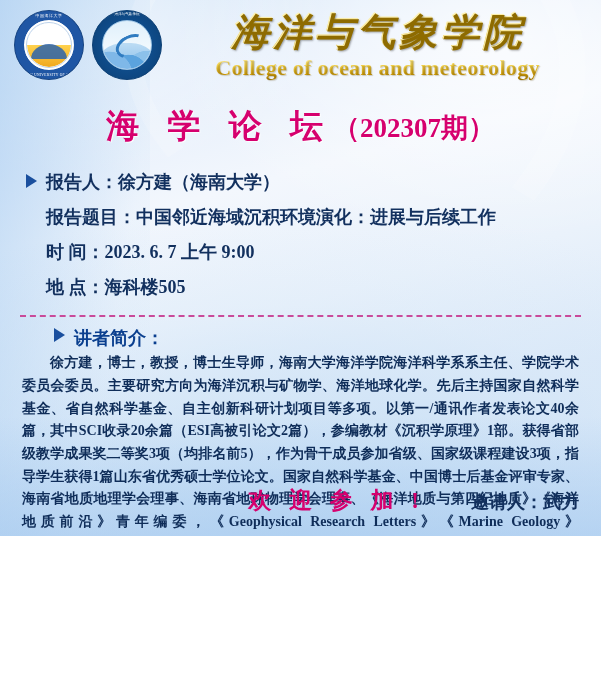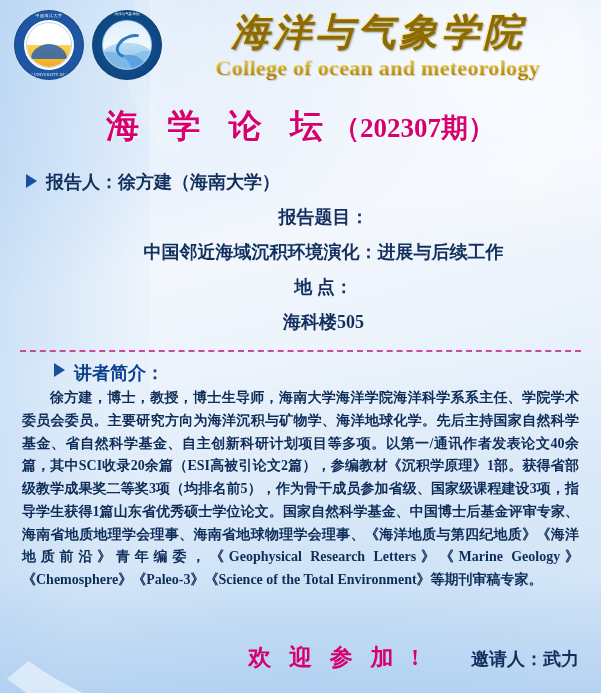--- a/index.html
+++ b/index.html
@@ -8,21 +8,21 @@
   }
   body {
     width: 601px;
     height: 693px;
     overflow: hidden;
     font-family: "Liberation Serif", serif;
   }
   #poster {
     position: relative;
     width: 601px;
-    height: 693px;
+    height: 536px;
     box-sizing: border-box;
     background:
       radial-gradient(ellipse 520px 320px at 82% 8%, rgba(255,255,255,0.75) 0%, rgba(255,255,255,0.0) 62%),
       radial-gradient(ellipse 420px 260px at 12% 4%, rgba(255,255,255,0.55) 0%, rgba(255,255,255,0.0) 60%),
       radial-gradient(ellipse 700px 420px at 50% 100%, rgba(197,222,245,0.95) 0%, rgba(214,231,248,0.3) 55%, rgba(255,255,255,0) 80%),
       linear-gradient(165deg, #cfe3f7 0%, #e4eefb 18%, #f3f7fd 36%, #eaf2fb 55%, #dbe9f8 74%, #cfe2f6 100%);
     overflow: hidden;
   }
   
   .swirl {
@@ -221,21 +221,21 @@
   .bullet {
     width: 0; height: 0;
     border-left: 11px solid #1a4f9e;
     border-top: 7px solid transparent;
     border-bottom: 7px solid transparent;
     margin-right: 9px;
     position: relative;
     top: -2px;
     flex: 0 0 auto;
   }
-  .indent { padding-left: 20px; flex-direction: column; }
+  .indent { padding-left: 20px; }
   .info-row .label { white-space: nowrap; }
 
   .divider {
     margin: 10px 20px 0 20px;
     border-top: 2px dashed #c94a9a;
     height: 0;
   }
 
   
   .bio-head {
@@ -330,20 +330,24 @@
       <div class="info-row">
         <span class="bullet"></span>
         <span class="label">报告人：</span>
         <span>徐方建（海南大学）</span>
       </div>
       <div class="info-row indent">
         <span class="label">报告题目：</span>
         <span>中国邻近海域沉积环境演化：进展与后续工作</span>
       </div>
       <div class="info-row indent">
+        <span class="label">时 间：</span>
+        <span>2023. 6. 7  上午 9:00</span>
+      </div>
+      <div class="info-row indent">
         <span class="label">地 点：</span>
         <span>海科楼505</span>
       </div>
     </div>
 
     <div class="divider"></div>
 
     <div class="bio-head">
       <span class="bullet"></span>
       <span>讲者简介：</span>

